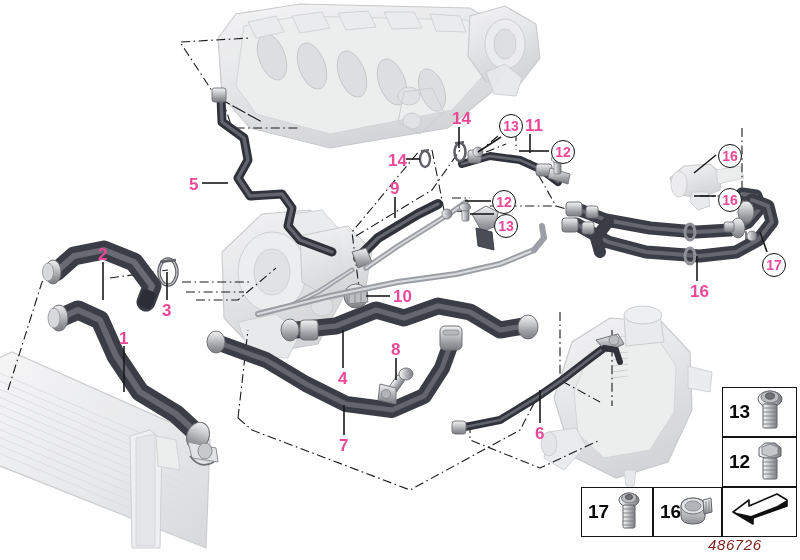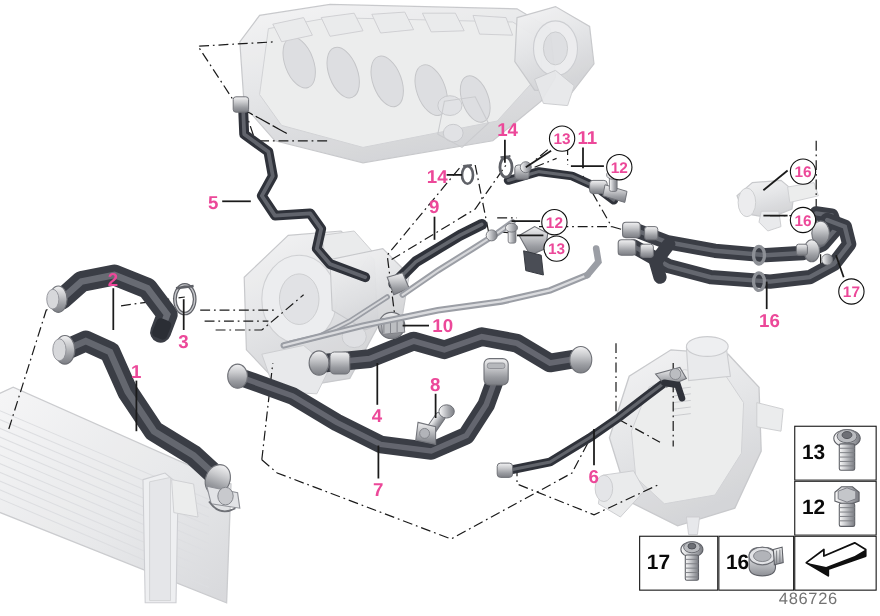--- a/index.html
+++ b/index.html
@@ -71,21 +71,22 @@
     top: 50%;
     transform: translateY(-50%);
   }
   #diagnum {
     position: absolute;
     left: 708px;
     top: 536px;
     font-family: "Liberation Sans", sans-serif;
     font-size: 15px;
     letter-spacing: 0.6px;
-    color: #737373;
+    color: #7f1d1d;
+    font-style: italic;
   }
 </style>
 </head>
 <body>
 
 <div id="stage">
 
   <svg id="art" viewBox="0 0 800 560">
     <defs>
       <linearGradient id="hoseDark" x1="0" y1="0" x2="0" y2="1">

